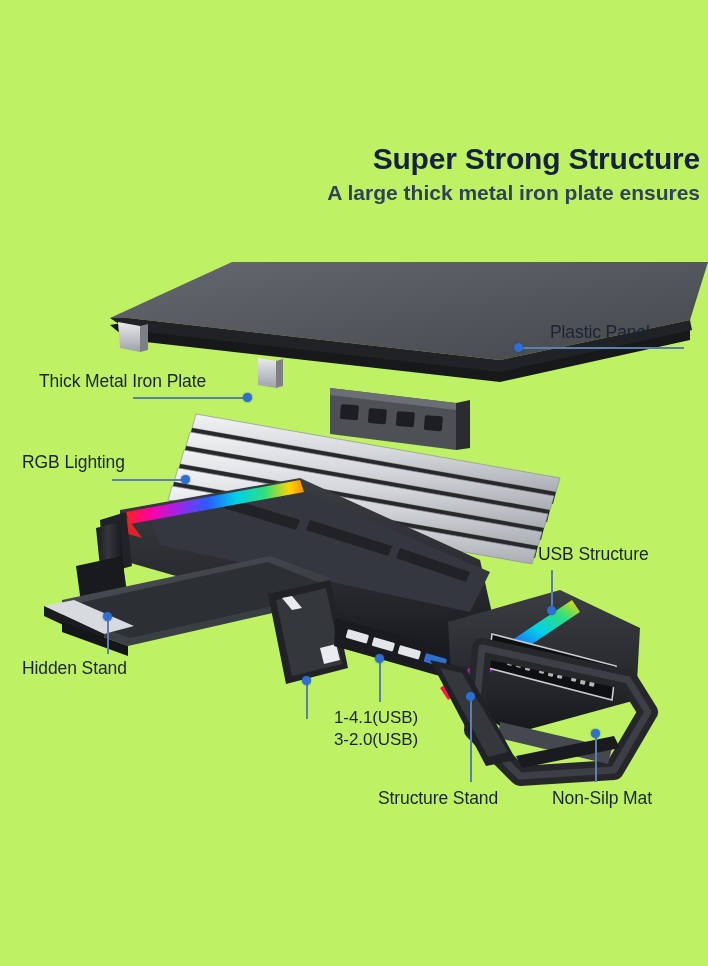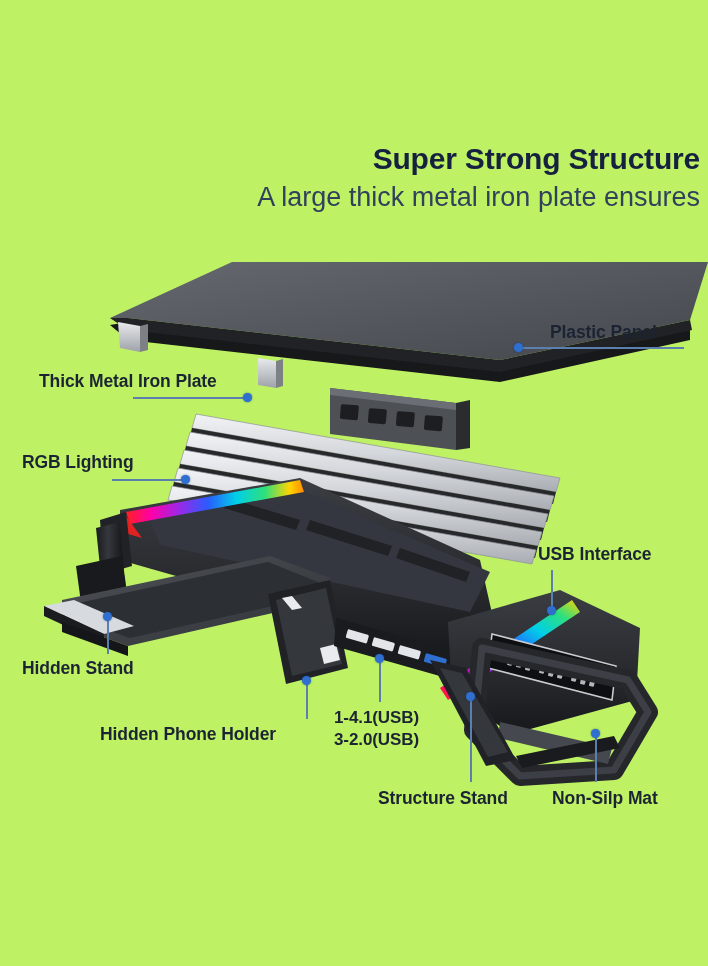--- a/index.html
+++ b/index.html
@@ -12,28 +12,28 @@
   }
   #stage{position:relative;width:708px;height:966px;overflow:hidden;background:#bef264;}
 
   
   .heading{position:absolute;left:0;top:140px;width:708px;text-align:right;padding-right:0;}
   .title{
     font-size:30px;font-weight:bold;color:#16203f;letter-spacing:-0.2px;
     white-space:nowrap;padding-right:8px;line-height:1.25;
   }
   .subline{
-    font-size:27px;color:#32415b;white-space:nowrap;padding-right:8px;line-height:1.45;
-    font-weight:400;
+    font-size:21px;color:#32415b;white-space:nowrap;padding-right:8px;line-height:1.45;
+    font-weight:700;
   }
 
   
   .lab{
     position:absolute;font-size:17.5px;color:#1c2433;white-space:nowrap;
-    letter-spacing:-0.1px;font-weight:700;
+    letter-spacing:-0.1px;font-weight:400;
   }
   .lab.small{font-size:17px;}
 
   
   .ldr{position:absolute;background:#5b7fae;}
   .ldr.h{height:1.6px;}
   .ldr.v{width:1.6px;}
   .dot{
     position:absolute;width:9px;height:9px;border-radius:50%;
     background:#2f6fd0;box-shadow:0 0 2px rgba(20,60,130,.7);
@@ -228,29 +228,28 @@
   <div class="dot" style="left:514px;top:343px;"></div>
 
   <div class="lab" style="left:39px;top:371px;">Thick Metal Iron Plate</div>
   <div class="ldr h" style="left:133px;top:397px;width:113px;"></div>
   <div class="dot" style="left:243px;top:393px;"></div>
 
   <div class="lab" style="left:22px;top:452px;">RGB Lighting</div>
   <div class="ldr h" style="left:112px;top:479px;width:72px;"></div>
   <div class="dot" style="left:181px;top:475px;"></div>
 
-  <div class="lab" style="left:538px;top:544px;">USB Interface</div>
+  <div class="lab" style="left:538px;top:544px;">USB Structure</div>
   <div class="ldr v" style="left:551px;top:570px;height:40px;"></div>
   <div class="dot" style="left:547px;top:606px;"></div>
 
   <div class="lab" style="left:22px;top:658px;">Hidden Stand</div>
   <div class="ldr v" style="left:107px;top:618px;height:36px;"></div>
   <div class="dot" style="left:103px;top:612px;"></div>
 
-  <div class="lab" style="left:100px;top:724px;">Hidden Phone Holder</div>
   <div class="ldr v" style="left:306px;top:683px;height:36px;"></div>
   <div class="dot" style="left:302px;top:676px;"></div>
 
   <div class="lab small" style="left:334px;top:708px;">1-4.1(USB)</div>
   <div class="lab small" style="left:334px;top:730px;text-align:center;">3-2.0(USB)</div>
   <div class="ldr v" style="left:379px;top:660px;height:42px;"></div>
   <div class="dot" style="left:375px;top:654px;"></div>
 
   <div class="lab" style="left:378px;top:788px;">Structure Stand</div>
   <div class="ldr v" style="left:470px;top:700px;height:82px;"></div>

